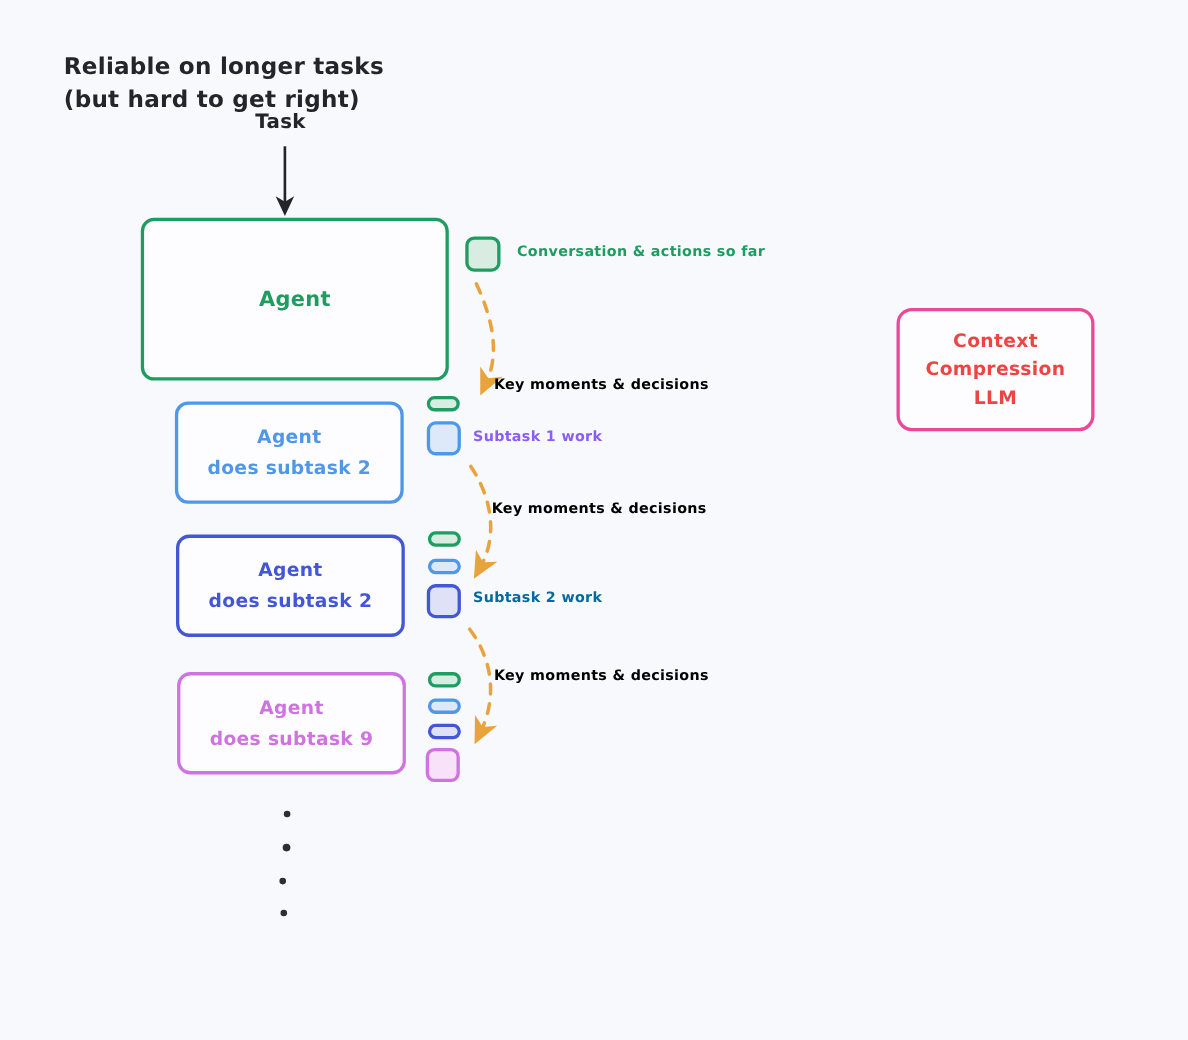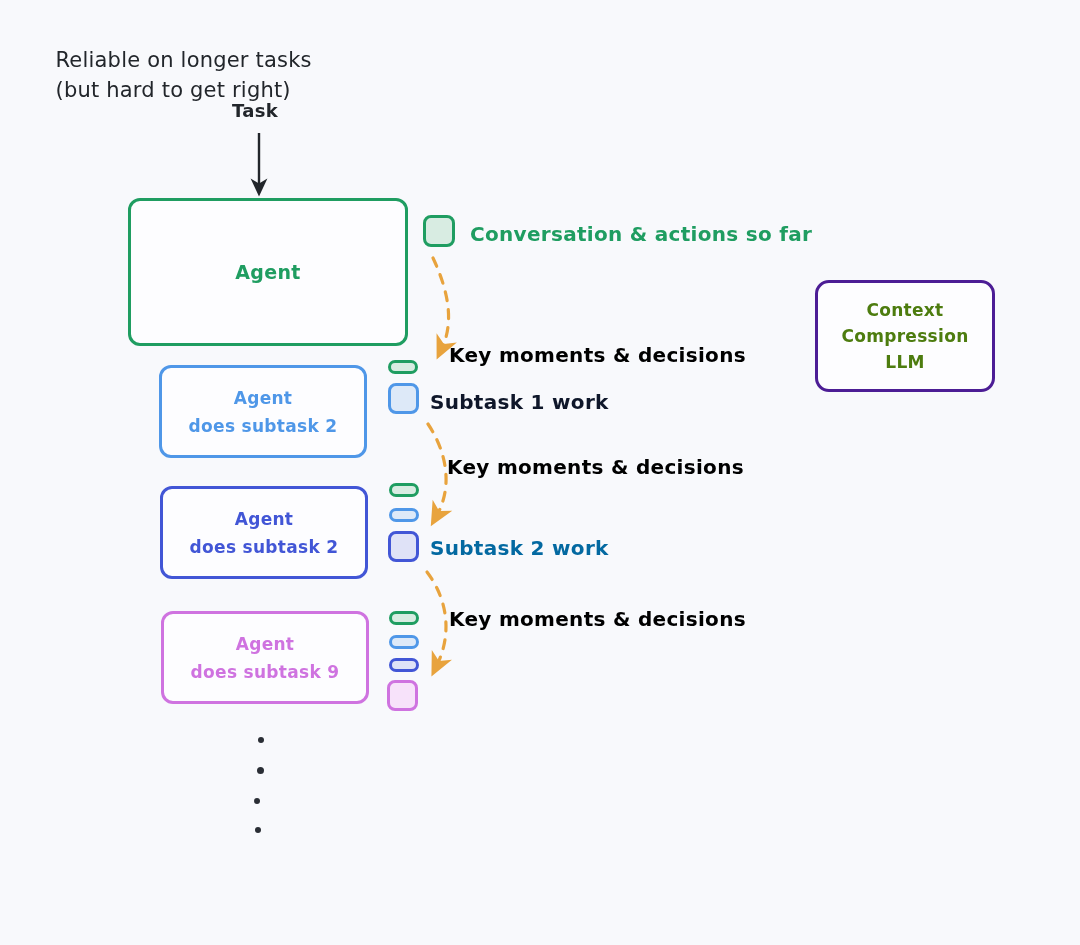--- a/index.html
+++ b/index.html
@@ -26,21 +26,21 @@
     height: 945px;
     pointer-events: none;
   }
 
   
   .title {
     position: absolute;
     left: 28px;
     top: 16px;
     font-size: 21px;
-    font-weight: 400;
+    font-weight: 700;
     color: #22262b;
     line-height: 1.42;
     letter-spacing: 0.2px;
     white-space: pre;
   }
 
   
   .task-label {
     position: absolute;
     left: 232px;
@@ -108,22 +108,22 @@
     border: 3px solid #cf73e0;
     color: #cf73e0;
     font-size: 17px;
     gap: 8px;
   }
   .node-llm {
     left: 815px;
     top: 280px;
     width: 180px;
     height: 112px;
-    border: 3px solid #4c1d95;
-    color: #4d7c0f;
+    border: 3px solid #ec4899;
+    color: #ef4444;
     font-size: 17px;
     gap: 6px;
     border-radius: 14px;
   }
 
   
   .chip-sq {
     position: absolute;
     box-sizing: border-box;
     border-radius: 8px;
@@ -160,27 +160,27 @@
     background: #dde9f8;
   }
   .chip-bar.rblue {
     border: 3px solid #4256d6;
     background: #dfe2f7;
   }
 
   
   .side-label {
     position: absolute;
-    font-size: 20px;
+    font-size: 13px;
     font-weight: 700;
     letter-spacing: 0.3px;
     white-space: nowrap;
   }
   .side-label.green { color: #1f9d61; }
-  .side-label.lblue { color: #0f172a; }
+  .side-label.lblue { color: #8b5cf6; }
   .side-label.rblue { color: #0369a1; }
   .side-label.orange { color: #000000; }
 
   
   .dot {
     position: absolute;
     background: #2a2e35;
     border-radius: 50%;
   }
 </style>

